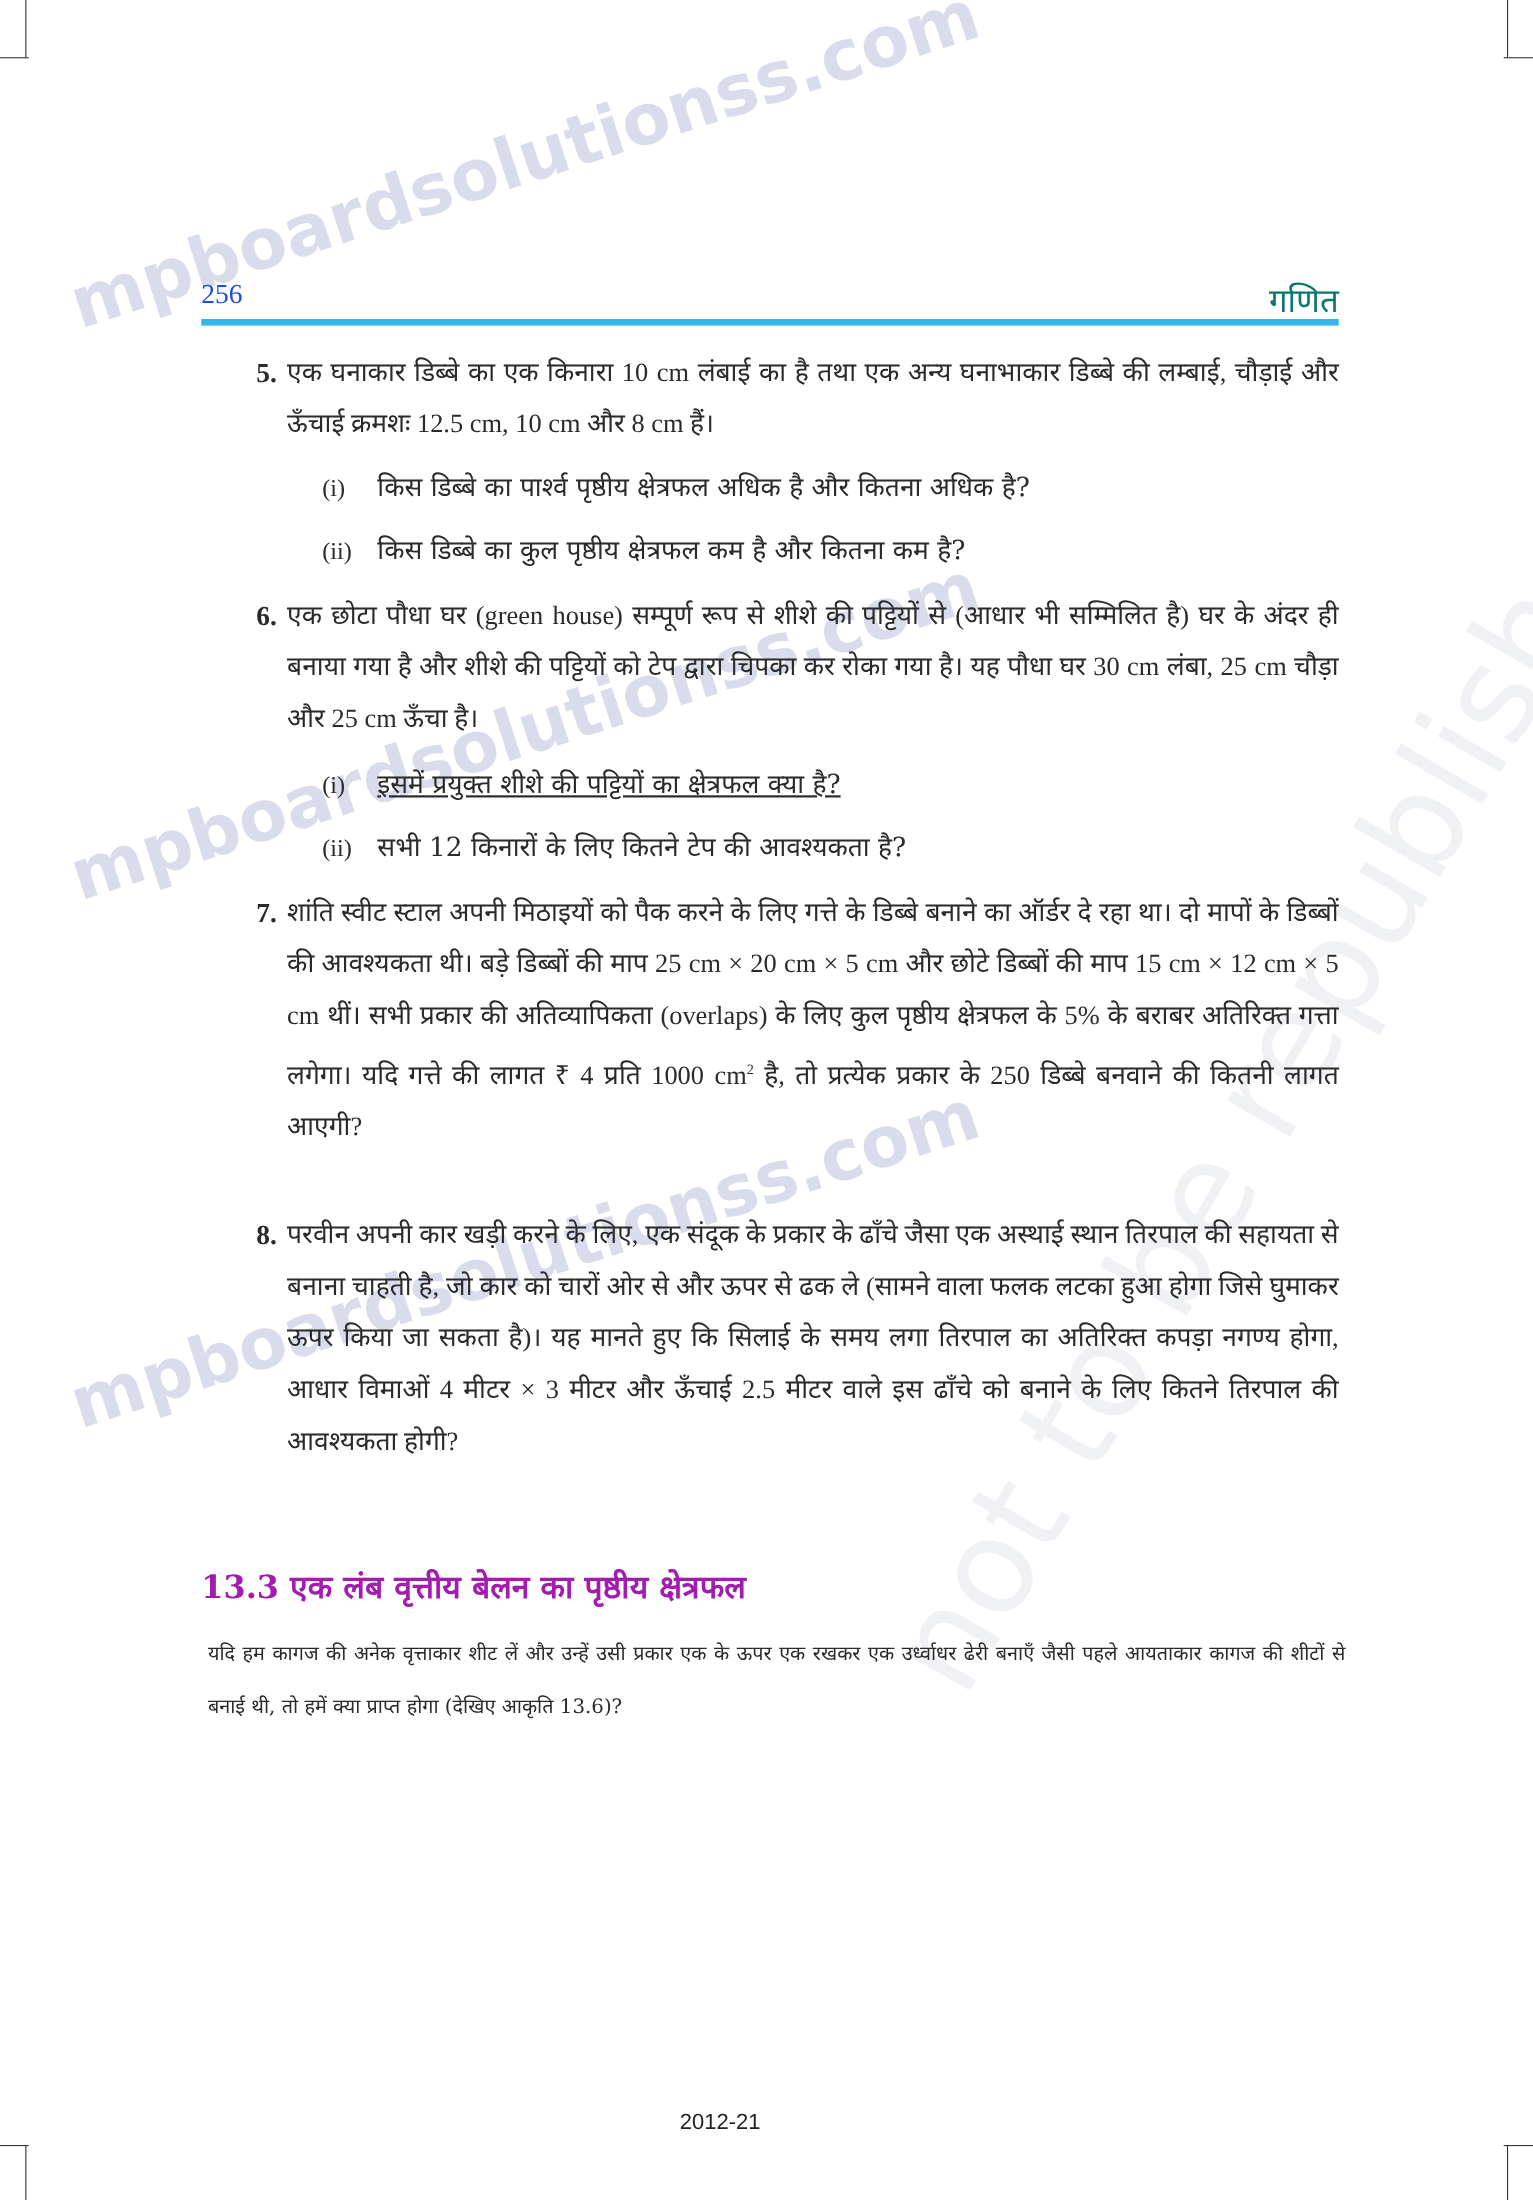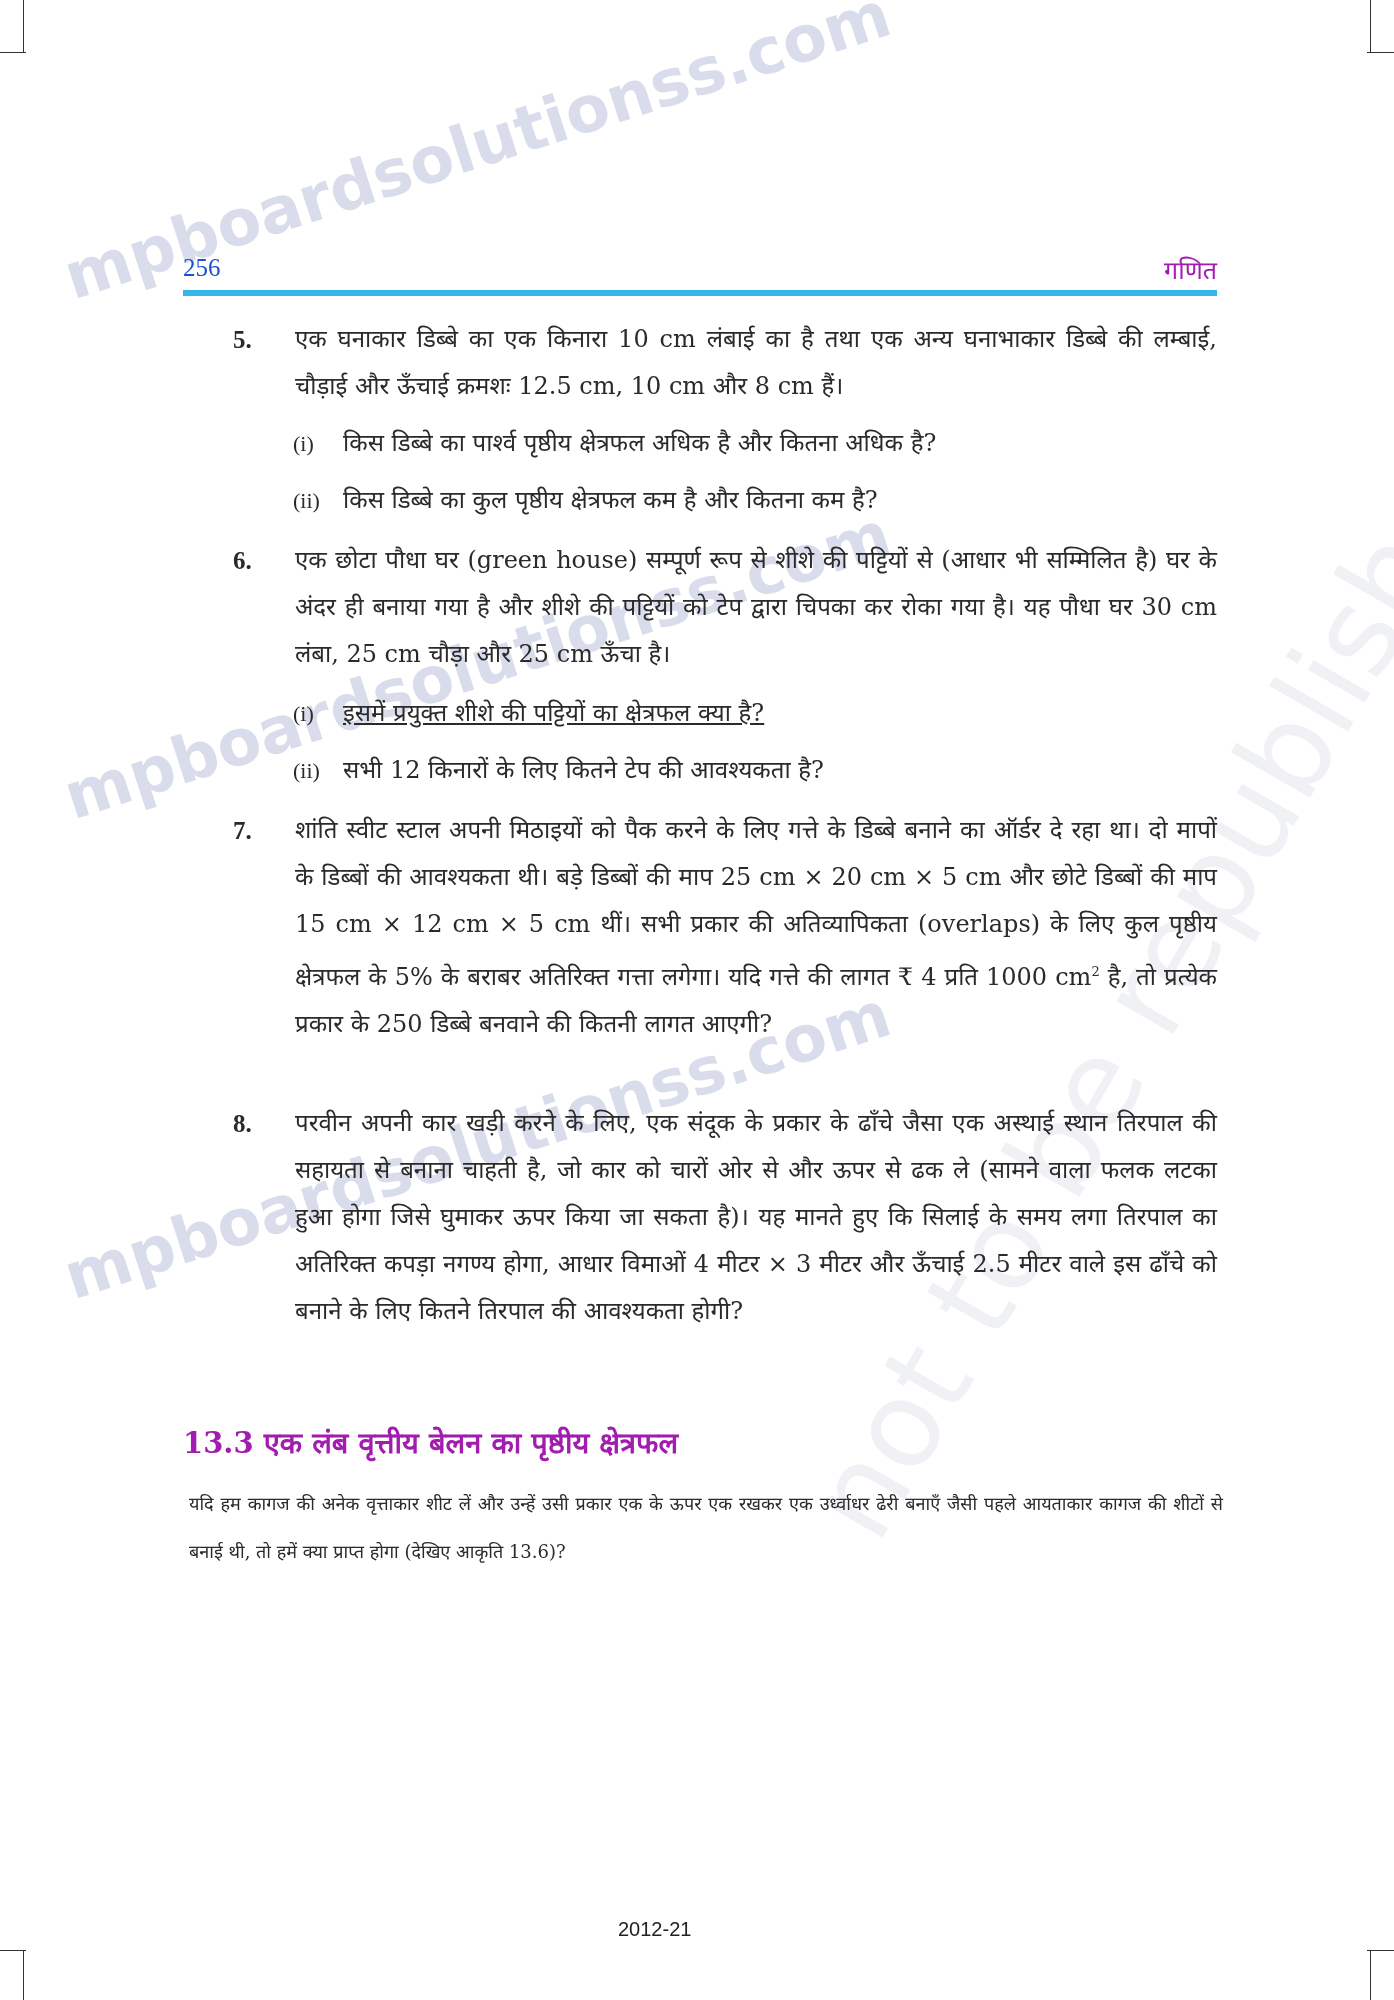--- a/index.html
+++ b/index.html
@@ -6,25 +6,25 @@
   body { width:1394px; height:2000px; background:#ffffff; position:relative; overflow:hidden;
          font-family:"DejaVu Serif", "Liberation Serif", serif; color:#2a2a2a; }
   .crop { position:absolute; background:#333; }
   .wm { position:absolute; font-family:"DejaVu Sans", "Liberation Sans", sans-serif; font-weight:bold;
         color:rgba(170,180,210,0.45); transform:rotate(-18deg); transform-origin:left bottom;
         white-space:nowrap; pointer-events:none; z-index:0; }
   .wm2 { position:absolute; font-family:"DejaVu Sans", "Liberation Sans", sans-serif;
         color:rgba(200,205,215,0.28); transform:rotate(-60deg); white-space:nowrap; pointer-events:none; z-index:0;}
   .header { position:absolute; left:183px; top:252px; width:1034px; height:44px; z-index:1; }
   .page-no { position:absolute; left:0; top:2px; font-size:25px; color:#1d4ed8; font-family:"Liberation Serif", serif; }
-  .subject { position:absolute; right:0; top:0; font-size:25px; color:#a21caf; font-family:"DejaVu Sans", sans-serif; }
+  .subject { position:absolute; right:0; top:0; font-size:30px; color:#0f766e; font-family:"DejaVu Sans", sans-serif; }
   .rule { position:absolute; left:0; top:38px; width:1034px; height:6px; background:#34b6ea; }
   .q { position:absolute; left:233px; width:984px; z-index:1; font-size:24px; line-height:47px; }
   .q .num { position:absolute; left:0; top:0; font-weight:bold; font-family:"Liberation Serif", serif; font-size:25px; }
-  .q .text { margin-left:62px; text-align:justify; text-align-last:left; }
+  .q .text { margin-left:28px; text-align:justify; text-align-last:left;font-family:Liberation Serif, serif; }
   .sub { position:absolute; left:282px; width:935px; font-size:24px; line-height:47px; z-index:1;margin-left:11px; }
   .sub .lbl { display:inline-block; width:50px; font-family:"Liberation Serif", serif; font-size:22px; }
   .section-title { position:absolute; left:183px; top:1422px; font-size:29px; font-weight:bold; color:#a21caf; z-index:1; }
   .para { position:absolute; left:189px; top:1480px; width:1034px; font-size:18px; line-height:48px; text-align:justify; text-align-last:left; z-index:1; }
   .footer { position:absolute; left:618px; top:1918px; font-family:"Liberation Sans", sans-serif; font-size:20px; color:#222; }
   sup { font-size:13px; }
 </style>
 </head>
 <body>
 

